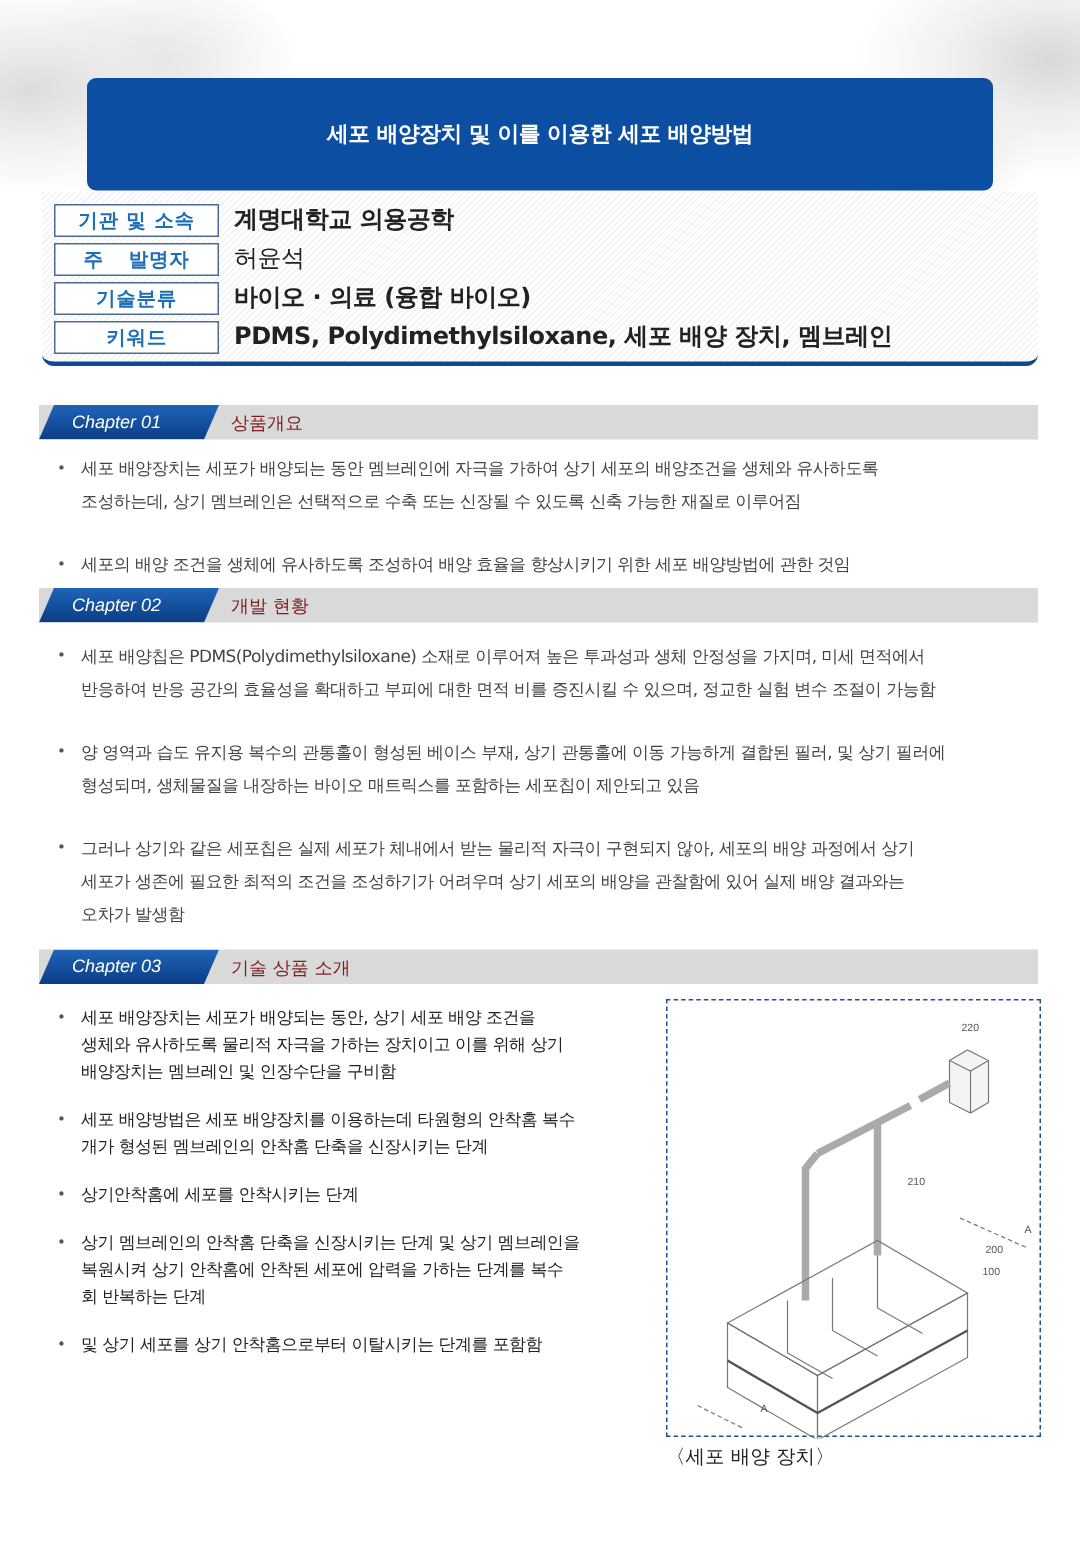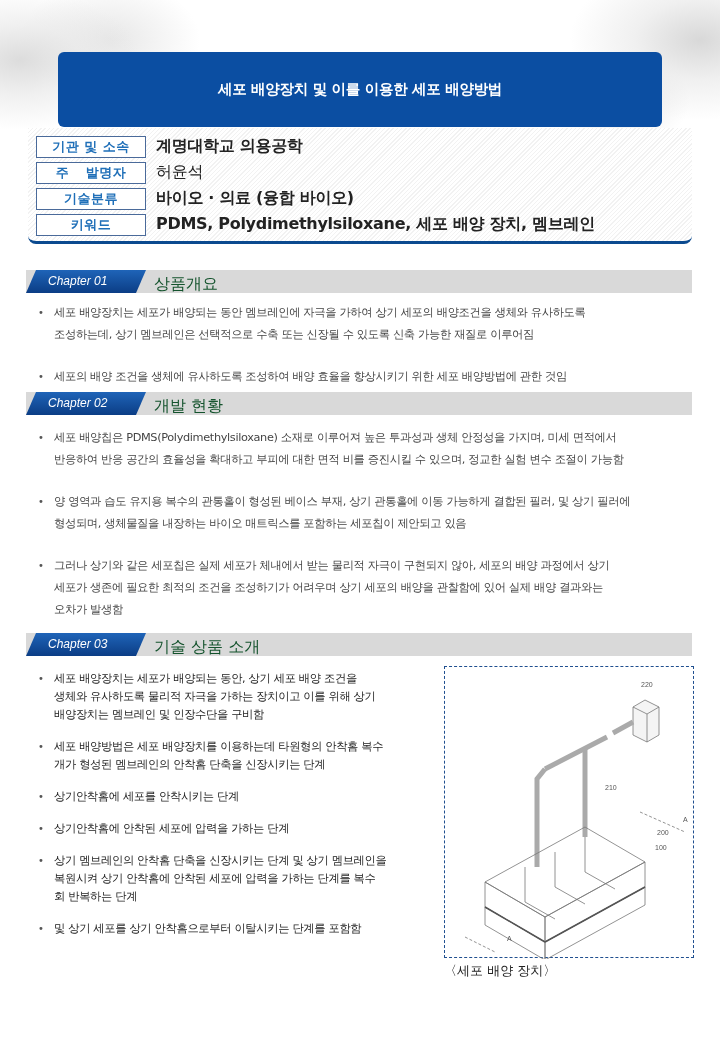--- a/index.html
+++ b/index.html
@@ -41,21 +41,21 @@
   }
   .chapter-tab {
     position: absolute; left: 0; top: 0; width: 120px; height: 23px;
     background: linear-gradient(180deg, #1f64b8 0%, #0b3d85 100%);
     clip-path: polygon(10px 0, 120px 0, 110px 100%, 0 100%);
   }
   .chapter-tab span {
     position: absolute; left: 22px; top: 4px; color: #fff; font-style: italic; font-size: 12px;
     font-family: "Liberation Sans", sans-serif;
   }
-  .chapter-name { position: absolute; left: 128px; top: 4px; font-size: 16px; color: #14532d; }
+  .chapter-name { position: absolute; left: 128px; top: 4px; font-size: 12px; color: #7f1d1d; }
 
   .bullets { position: absolute; list-style: none; }
   .bullets li { position: relative; padding-left: 22px; font-size: 11.3px; color: #444; line-height: 22px; letter-spacing: -0.35px; }
   .bullets li::before { content: "•"; position: absolute; left: 6px; top: 0; font-size: 10px; color: #555; }
 
   .bullets.dark li { color: #222; line-height: 18px; font-size: 11.3px; }
 
   .figure {
     position: absolute; left: 444px; top: 666px; width: 250px; height: 292px;
     border: 1px dashed #1f4f8f; background: #fff;
@@ -140,23 +140,20 @@
     <span>세포 배양장치는 세포가 배양되는 동안, 상기 세포 배양 조건을</span><br>
     <span>생체와 유사하도록 물리적 자극을 가하는 장치이고 이를 위해 상기</span><br>
     <span>배양장치는 멤브레인 및 인장수단을 구비함</span>
   </li>
   <li style="margin-top:14px;">
     <span>세포 배양방법은 세포 배양장치를 이용하는데 타원형의 안착홈 복수</span><br>
     <span>개가 형성된 멤브레인의 안착홈 단축을 신장시키는 단계</span>
   </li>
   <li style="margin-top:14px;">
     <span>상기안착홈에 세포를 안착시키는 단계</span>
-  </li>
-  <li style="margin-top:14px;">
-    <span>상기안착홈에 안착된 세포에 압력을 가하는 단계</span>
   </li>
   <li style="margin-top:14px;">
     <span>상기 멤브레인의 안착홈 단축을 신장시키는 단계 및 상기 멤브레인을</span><br>
     <span>복원시켜 상기 안착홈에 안착된 세포에 압력을 가하는 단계를 복수</span><br>
     <span>회 반복하는 단계</span>
   </li>
   <li style="margin-top:14px;">
     <span>및 상기 세포를 상기 안착홈으로부터 이탈시키는 단계를 포함함</span>
   </li>
 </ul>

